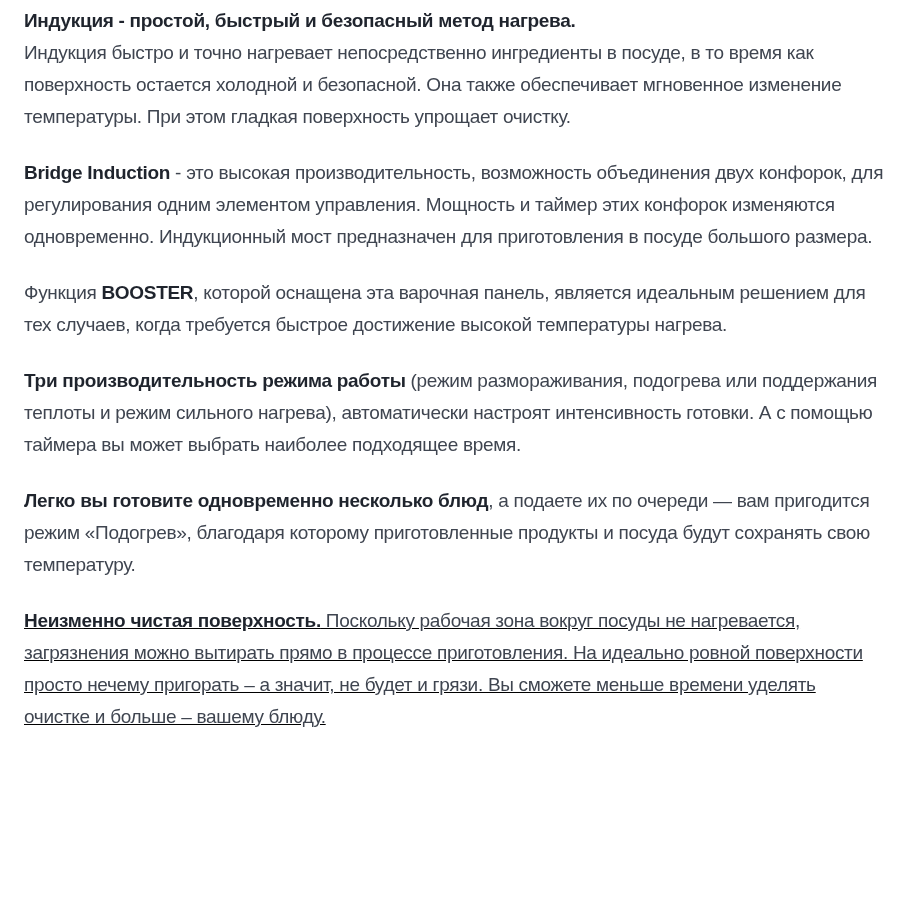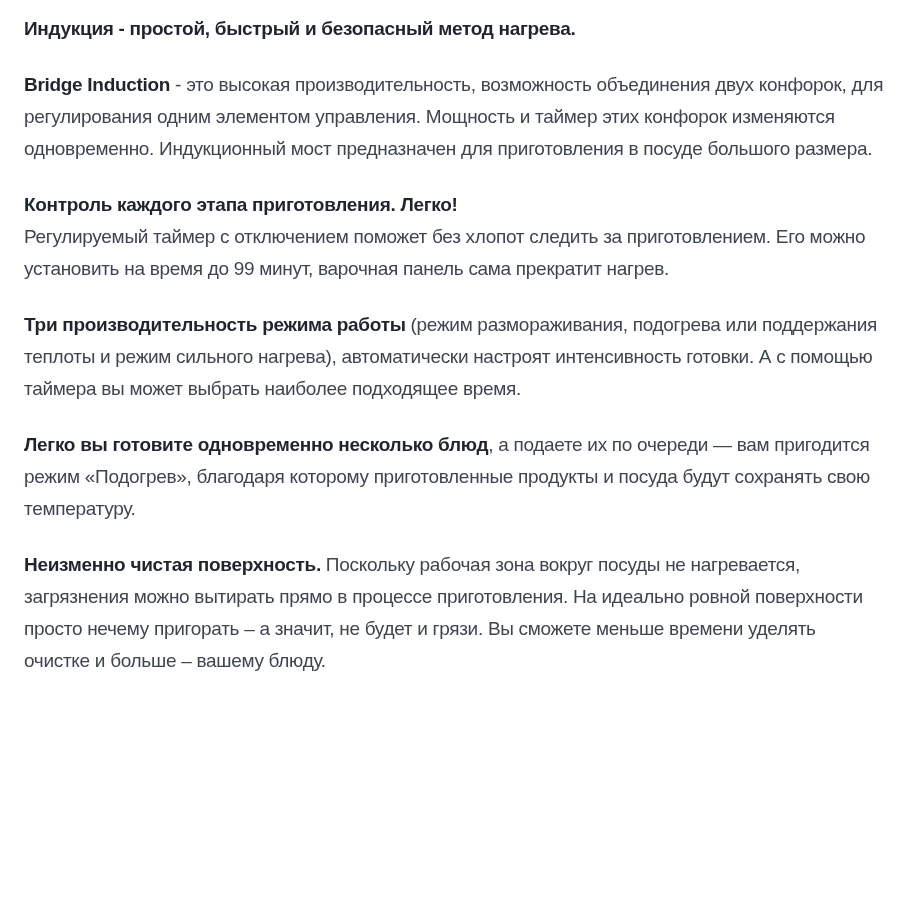--- a/index.html
+++ b/index.html
@@ -9,27 +9,28 @@
   }
   body {
     width: 908px;
     height: 924px;
     overflow: hidden;
     font-family: "Liberation Sans", "DejaVu Sans", sans-serif;
   }
   .doc {
     box-sizing: border-box;
     width: 908px;
-    padding: 13px 24px 0 24px;
+    padding: 5px 24px 0 24px;
   }
   .para {
     margin: 0 0 24px 0;
   }
   .para:last-child {
     margin-bottom: 12px;
+    text-decoration: underline;
   }
   p {
     margin: 0;
     font-size: 19px;
     line-height: 32px;
     letter-spacing: -0.3px;
     color: #3f4550;
   }
   p.heading {
     font-weight: 700;
@@ -40,33 +41,31 @@
     color: #1f242d;
   }
 </style>
 </head>
 <body>
 
 <main class="doc">
 
   <div class="para">
     <p class="heading">Индукция - простой, быстрый и безопасный метод нагрева.</p>
+    <p class="body">Индукция быстро и точно нагревает непосредственно ингредиенты в посуде, в то время как поверхность остается холодной и безопасной. Она также обеспечивает мгновенное изменение температуры. При этом гладкая поверхность упрощает очистку.</p>
   </div>
 
   <div class="para">
     <p class="body"><strong>Bridge Induction</strong><span> - это высокая производительность, возможность объединения двух конфорок, для регулирования одним элементом управления. Мощность и таймер этих конфорок изменяются одновременно. Индукционный мост предназначен для приготовления в посуде большого размера.</span></p>
   </div>
 
   <div class="para">
+    <p class="body"><span>Функция </span><strong>BOOSTER</strong><span>, которой оснащена эта варочная панель, является идеальным решением для тех случаев, когда требуется быстрое достижение высокой температуры нагрева.</span></p>
   </div>
 
-  <div class="para">
-    <p class="heading">Контроль каждого этапа приготовления. Легко!</p>
-    <p class="body">Регулируемый таймер с отключением поможет без хлопот следить за приготовлением. Его можно установить на время до 99 минут, варочная панель сама прекратит нагрев.</p>
-  </div>
 
   <div class="para">
     <p class="body"><strong>Три производительность режима работы</strong><span> (режим размораживания, подогрева или поддержания теплоты и режим сильного нагрева), автоматически настроят интенсивность готовки. А с помощью таймера вы может выбрать наиболее подходящее время.</span></p>
   </div>
 
   <div class="para">
     <p class="body"><strong>Легко вы готовите одновременно несколько блюд</strong><span>, а подаете их по очереди — вам пригодится режим «Подогрев», благодаря которому приготовленные продукты и посуда будут сохранять свою температуру.</span></p>
   </div>
 
   <div class="para">

